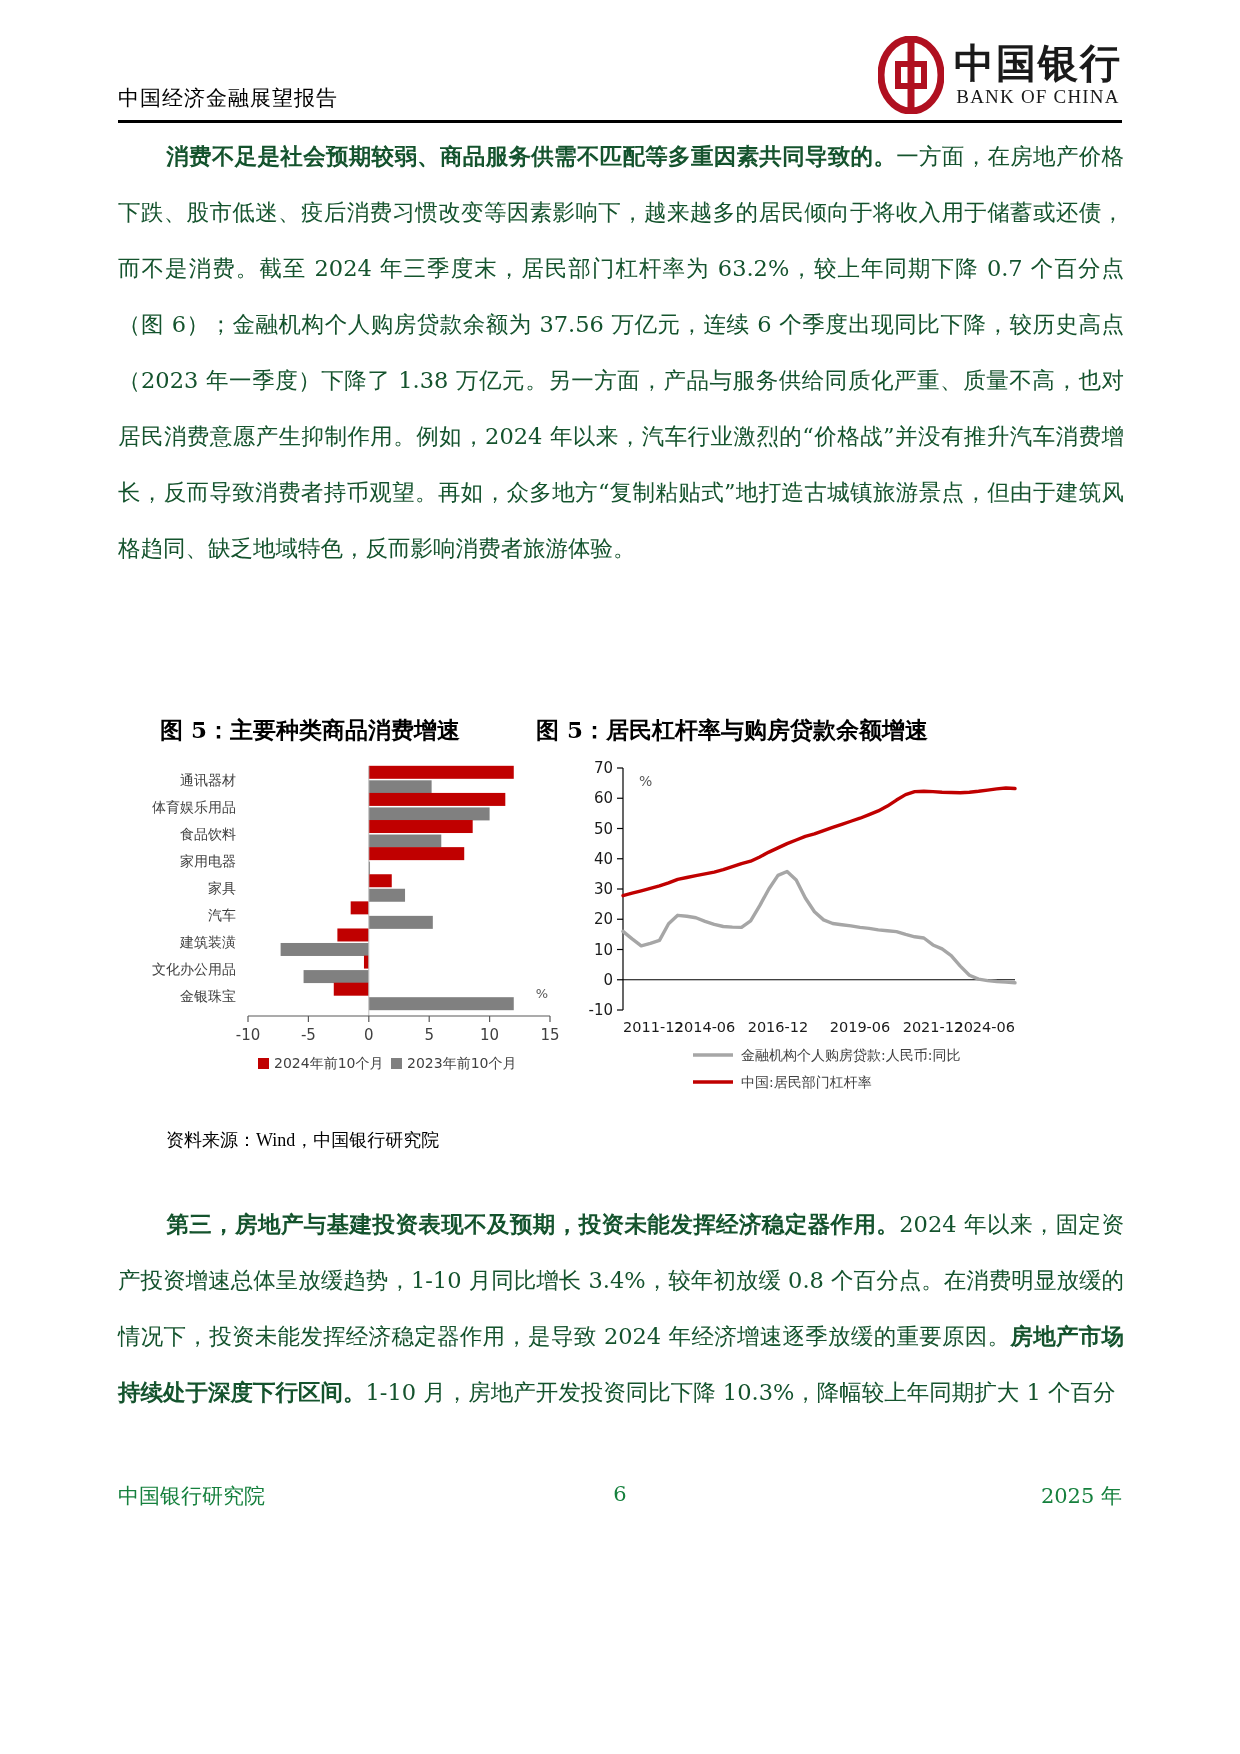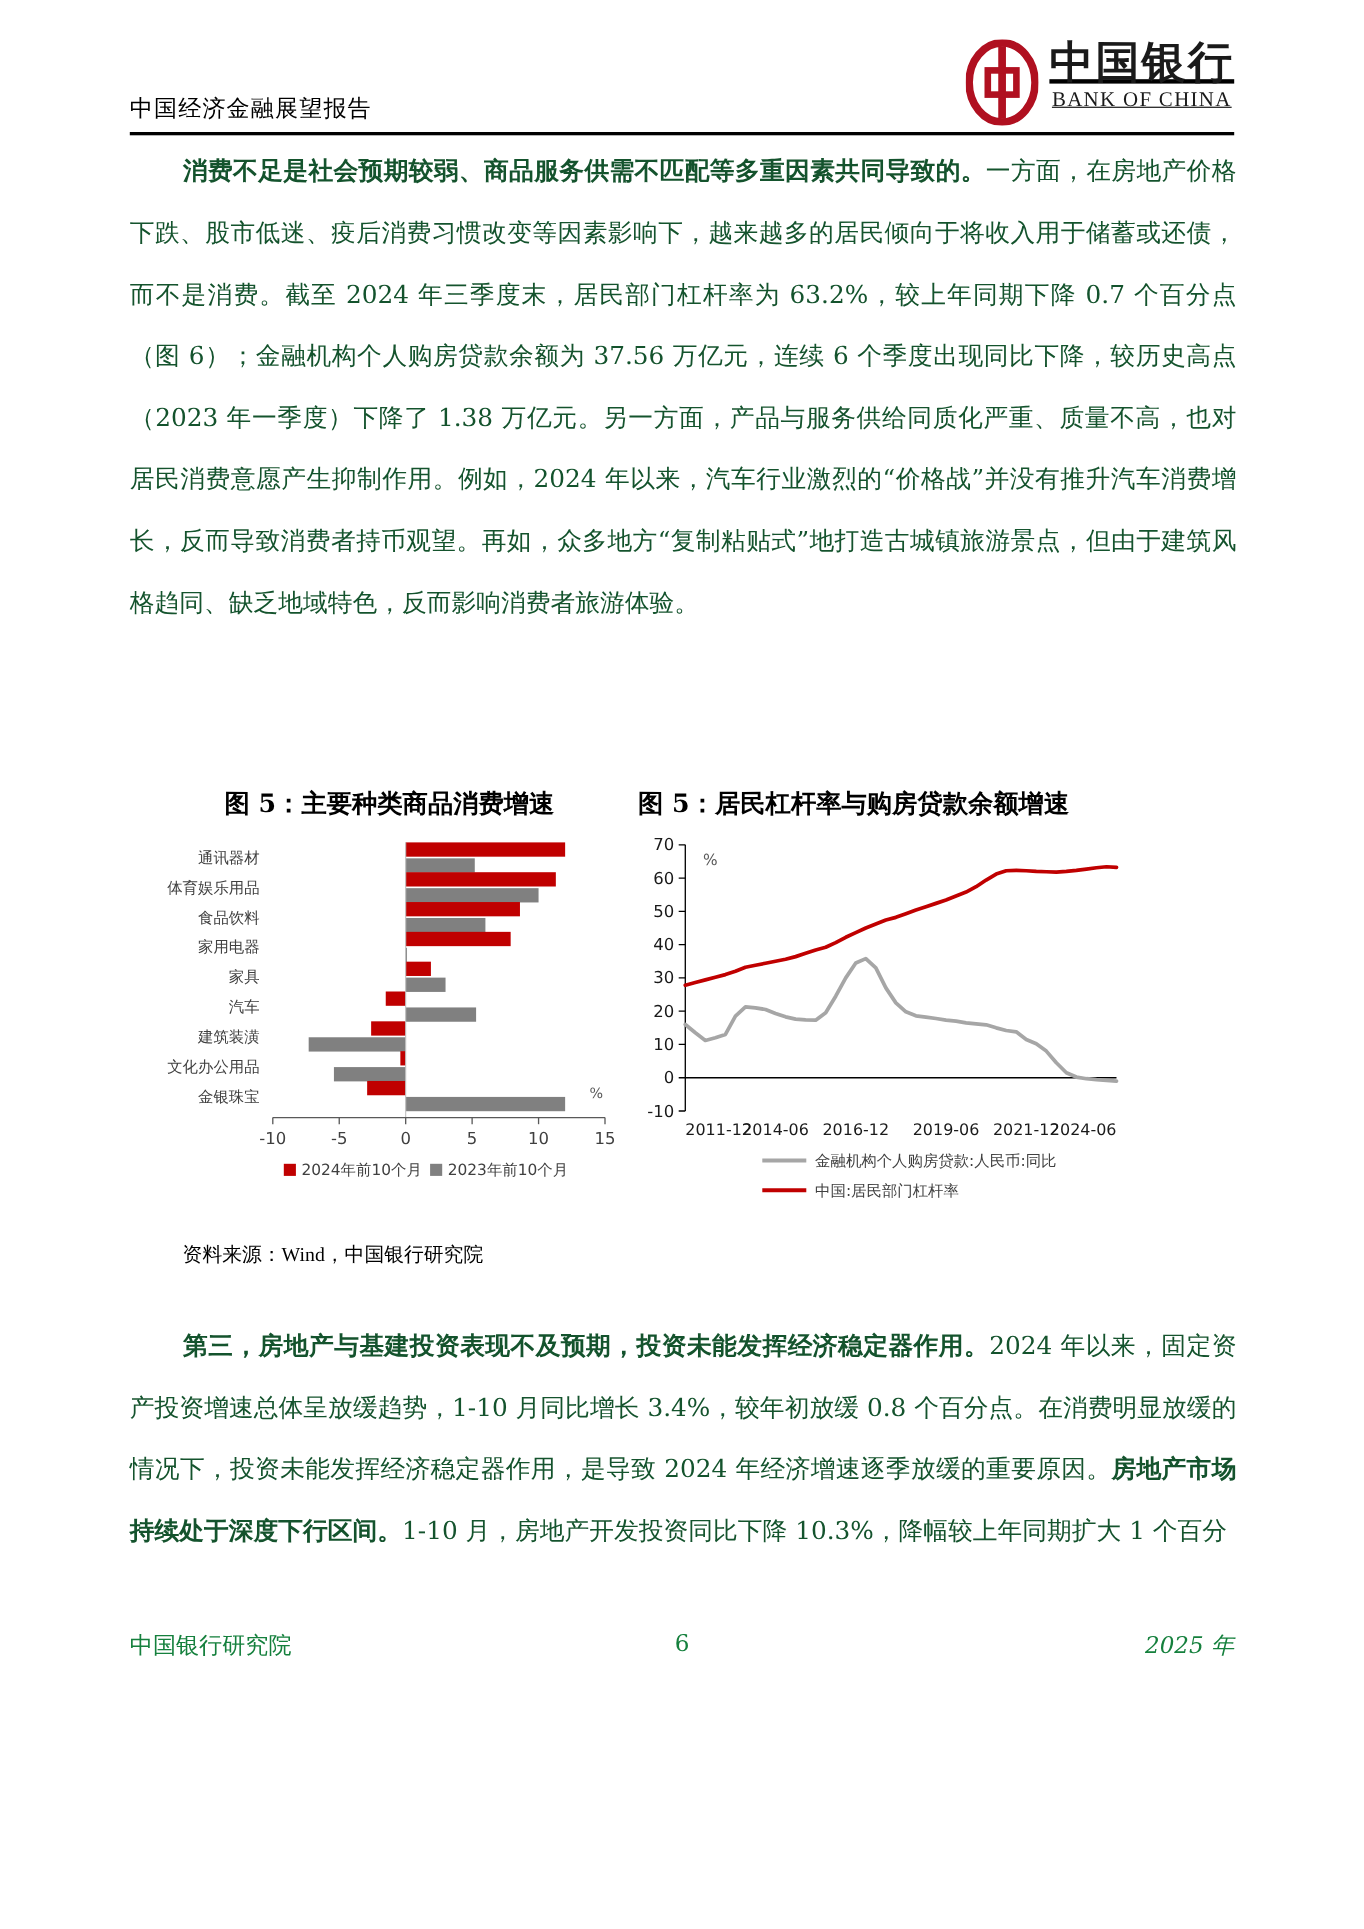--- a/index.html
+++ b/index.html
@@ -18,21 +18,21 @@
     left: 118px; top: 40px; width: 1004px; height: 78px;
   }
   .header-title {
     position: absolute; left: 0; bottom: 6px;
     font-family: "DejaVu Sans", sans-serif;
     font-size: 21px; color: #000; letter-spacing: 1px;
     white-space: nowrap;
   }
   .boc-logo {
     position: absolute; right: 0; top: -4px;
-    display: flex; align-items: flex-start; gap: 10px; text-decoration: underline;
+    display: flex; align-items: center; gap: 10px;
   }
   .boc-mark { width: 66px; height: 78px; }
   .boc-wordmark { display: flex; flex-direction: column; align-items: center; }
   .boc-cn {
     font-family: "DejaVu Sans", sans-serif;
     font-size: 40px; font-weight: bold; color: #1a1a1a;
     letter-spacing: 2px; line-height: 1.05;
   }
   .boc-en {
     font-family: "Liberation Serif", serif;
@@ -62,21 +62,20 @@
   
   .fig-titles {
     position: absolute; left: 118px; top: 715px; width: 1006px;
     height: 40px;
   }
   .fig-title {
     position: absolute; top: 0;
     font-family: "DejaVu Serif", serif;
     font-weight: bold; font-size: 23px; color: #000;
     white-space: nowrap;
-    margin-left: 44px;
   }
   #fig5-title { left: 42px; }
   #fig6-title { left: 418px; }
 
   
   .chart-box { position: absolute; }
   #chart5 { left: 130px; top: 760px; width: 440px; height: 340px; }
   #chart6 { left: 575px; top: 760px; width: 455px; height: 340px; }
 
   
@@ -90,21 +89,21 @@
   .page-footer {
     position: absolute; left: 118px; top: 1482px; width: 1004px; height: 40px;
   }
   .footer-left, .footer-center, .footer-right {
     position: absolute; top: 0;
     font-family: "DejaVu Serif", serif;
     font-size: 21px; color: #15803d;
   }
   .footer-left { left: 0; }
   .footer-center { left: 50%; transform: translateX(-50%); }
-  .footer-right { right: 0; font-style: italic; }
+  .footer-right { right: 0; }
 
   svg text { font-family: "DejaVu Sans", sans-serif; }
 </style>
 </head>
 <body>
 
 <div class="page-header">
   <div class="header-title">中国经济金融展望报告</div>
   <div class="boc-logo">
     <svg class="boc-mark" viewBox="0 0 66 78">

